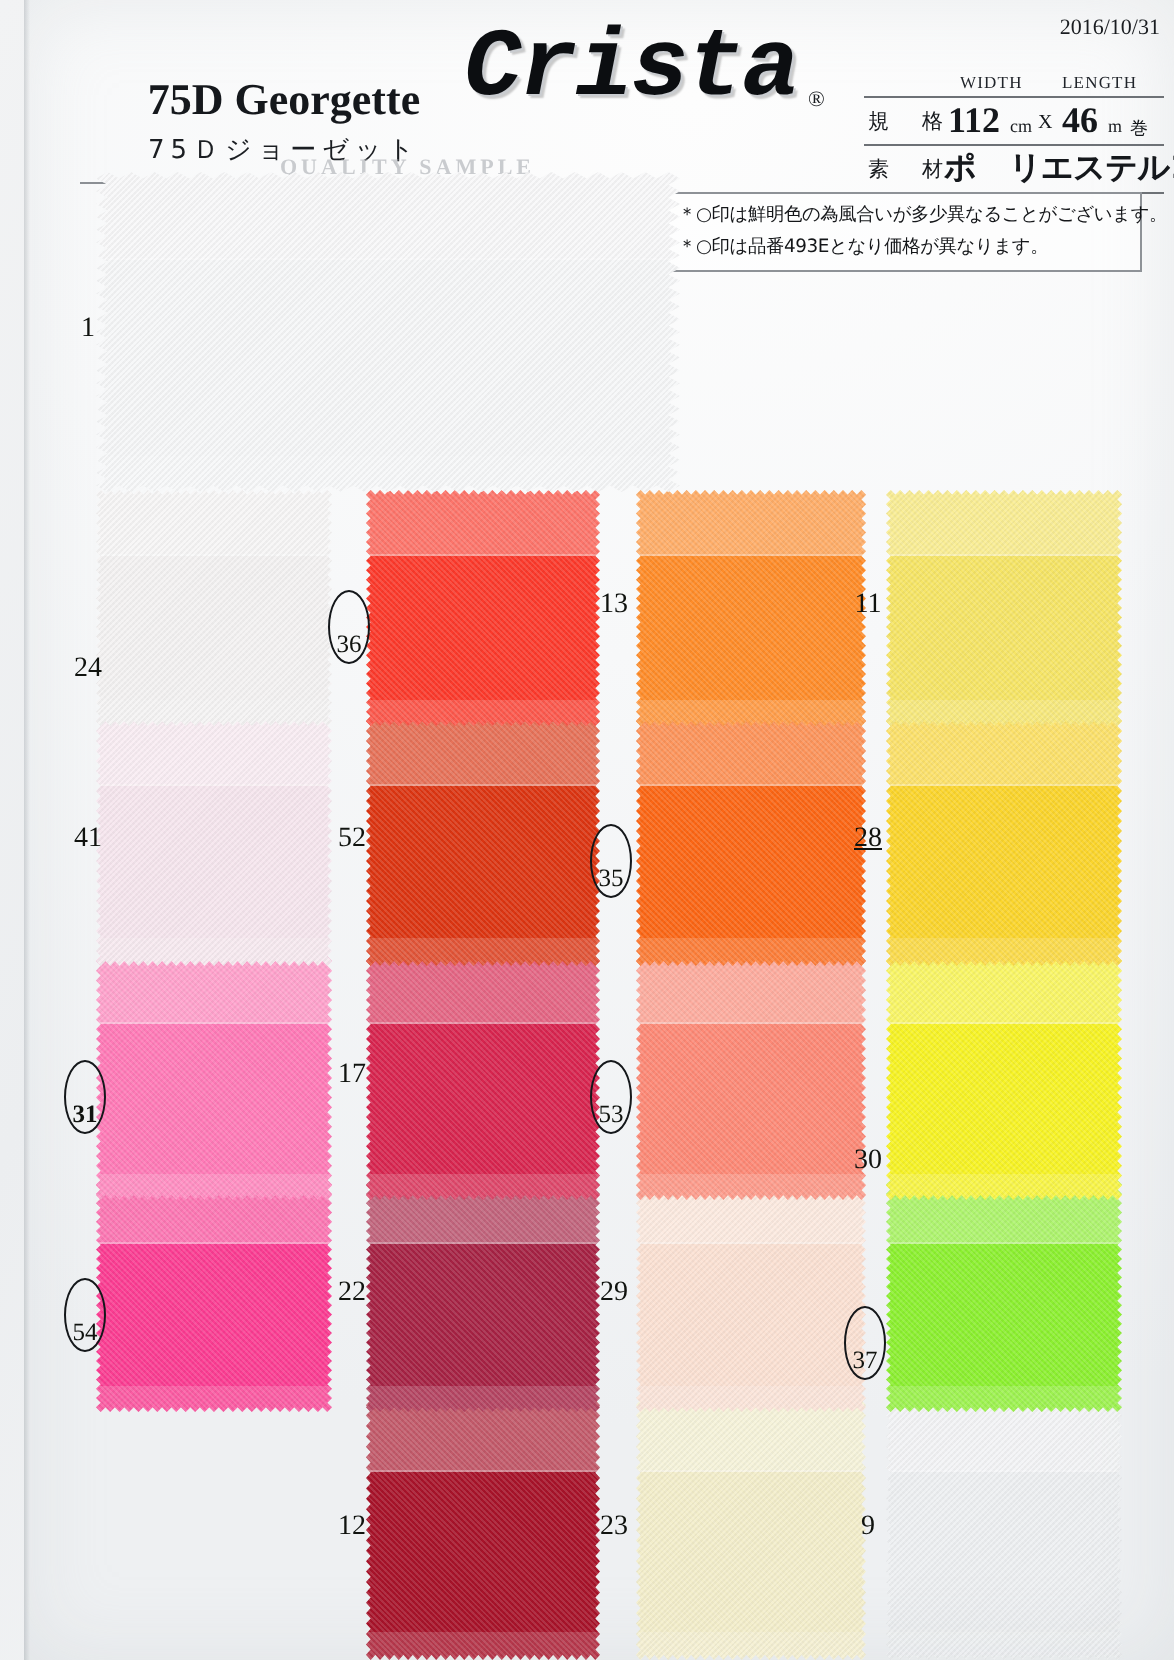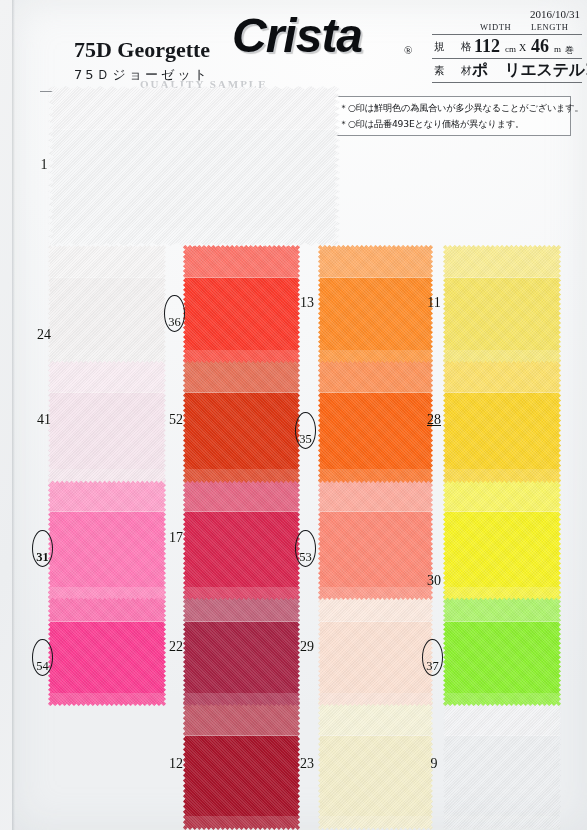--- a/index.html
+++ b/index.html
@@ -68,21 +68,21 @@
     text-align: center;
     font-size: 13px;
     letter-spacing: 3px;
     color: #1b1e22;
     white-space: nowrap;
     font-family: "DejaVu Sans", sans-serif;
   }
   #brand {
     position: absolute;
     left: 232px; top: 8px;
-    font-family: Liberation Sans, sans-serif;
+    font-family: Liberation Mono, monospace;
     font-style: italic;
     font-weight: bold;
     font-size: 48px;
     letter-spacing: -1px;
     color: #0c0e11;
     text-shadow: 1px 1px 0 #c9ccd0, 2px 2px 1px rgba(0,0,0,.20);
     white-space: nowrap;
   }
   #brand-reg {
     position: absolute;
@@ -101,21 +101,21 @@
   #spec-date {
     text-align: right;
     font-size: 11px;
     padding-right: 2px;
     font-family: "Liberation Serif", serif;
     color: #1a1d21;
   }
   .spec-hdr-row {
     position: relative;
     height: 12px;
-    margin-top: 2px;
+    margin-top: 16px;
   }
   .spec-hdr-row span {
     position: absolute;
     font-size: 8.5px;
     letter-spacing: .6px;
     font-family: "Liberation Serif", serif;
     color: #20242a;
   }
   .spec-hdr-w { left: 48px; }
   .spec-hdr-l { left: 99px; }
@@ -506,21 +506,21 @@
         </div>
       </div>
       <div class="sw-label" style="z-index: 40; left: 424px; top: 530px; width: 20px; margin-top: 43px;">30</div>
       <div class="swatch" style="left: 443px; top: 590px; width: 118px; height: 116px; z-index: 16;">
         <div class="sw-body" style="background: rgb(140, 240, 48);">
           <div class="sw-fold dark"></div>
           <div class="sw-bottomband"></div>
           <div class="sw-weave"></div>
         </div>
       </div>
-      <div class="sw-label circled" style="z-index: 40; left: 422px; top: 639px; font-family: Liberation Serif, serif;">37</div>
+      <div class="sw-label circled" style="z-index: 40; left: 422px; top: 653px; font-family: Liberation Serif, serif;">37</div>
       <div class="swatch" style="left: 443px; top: 700px; width: 118px; height: 130px; z-index: 15;">
         <div class="sw-body">
           <div class="sw-fold dark"></div>
           <div class="sw-bottomband"></div>
           <div class="sw-weave"></div>
         </div>
       </div>
       <div class="sw-label" style="z-index: 40; left: 424px; top: 756px; width: 20px;">9</div>
     </div>
 

